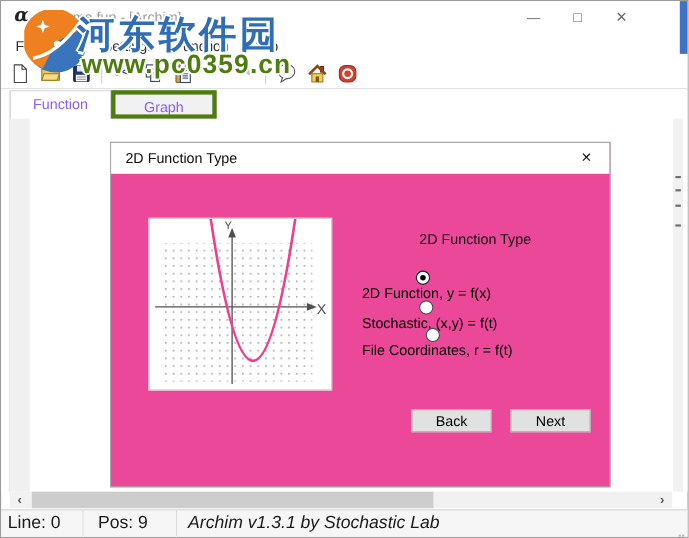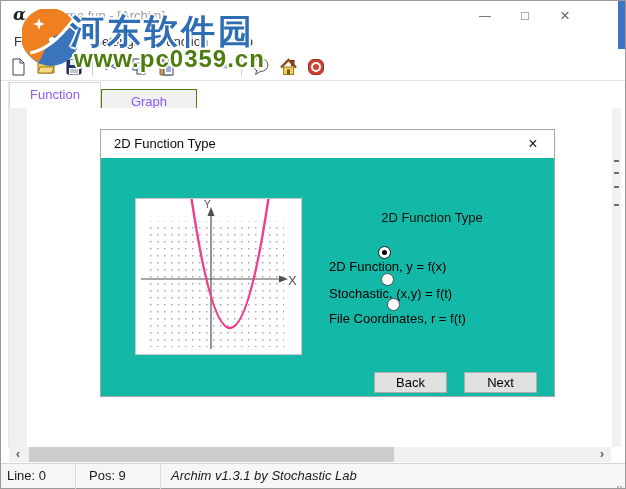--- a/index.html
+++ b/index.html
@@ -28,31 +28,31 @@
   .tool-sep { width:1px; height:18px; background:#cfcfcf; margin:0 6px 0 2px; }
   .glyph-icon { font-size:16px; line-height:20px; }
   .cut-glyph { color:#3b4a9b; }
   .undo-glyph { color:#2f4fc0; font-weight:bold; }
   .redo-glyph { color:#c0c0c0; font-weight:bold; }
 
   
   .tabstrip { position:absolute; left:0; top:81px; width:624px; height:26px; background:#fff; }
   .tab { position:absolute; top:0; height:26px; text-align:center; font-size:13px; color:#8b5cf6; line-height:24px; }
   .tab.active { left:8px; width:92px; background:#fff; border:1px solid #d6d6d6; border-bottom:none; }
-  .tab.inactive { left:100px; width:96px; background:#f1f1f1; border:1px solid #4d7c0f;margin-top:7px; }
+  .tab.inactive { left:100px; width:96px; background:#f1f1f1; border:4px solid #4d7c0f; }
 
   
   .editor { position:absolute; left:0; top:107px; width:624px; height:339px; background:#fff; }
   .gutter { position:absolute; left:8px; top:0; width:18px; height:339px; background:#f0f0f0; }
   .content-left-line { position:absolute; left:7px; top:81px; width:1px; height:365px; background:#e6e6e6; }
   .vscroll { position:absolute; left:611px; top:107px; width:9px; height:339px; background:#f1f1f1; }
   .vmark { position:absolute; left:2px; width:5px; height:2px; background:#6d6d6d; }
 
   
-  .dialog { position:absolute; left:99px; top:128px; width:455px; height:268px; background:#14b8a6; border:1px solid #a7a7a7; }
+  .dialog { position:absolute; left:99px; top:128px; width:455px; height:314px; background:#ec4899; border:1px solid #a7a7a7; }
   .dlg-titlebar { position:absolute; left:0; top:0; width:453px; height:28px; background:#fff; }
   .dlg-title { position:absolute; left:13px; top:0; line-height:28px; font-size:13px; color:#0a0a0a; }
   .dlg-close { position:absolute; right:10px; top:0; width:22px; height:28px; text-align:center; line-height:28px; font-size:16px; color:#111; }
   .graph-box { position:absolute; left:34px; top:68px; width:167px; height:157px; background:#fff; border:1px solid #c9c9c9; overflow:hidden; }
   .panel-label { position:absolute; left:231px; top:80px; width:200px; text-align:center; font-size:13px; color:#111; }
   .option-row { position:absolute; left:228px; height:26px; display:flex; align-items:center;flex-direction:column; }
   .opt1 { top:116px; } .opt2 { top:143px; } .opt3 { top:168px; }
   .radio { width:13px; height:13px; border-radius:50%; background:#fff; border:1px solid #4d4d4d; margin-right:7px; position:relative; flex:none; }
   .radio.selected { border:1px solid #1a1a1a; }
   .radio.selected::after { content:""; position:absolute; left:3px; top:3px; width:5px; height:5px; border-radius:50%; background:#000; }
@@ -62,21 +62,21 @@
   .btn-next { left:363px; }
 
   
   .hscroll { position:absolute; left:8px; top:446px; width:602px; height:15px; background:#f1f1f1; }
   .h-arrow { position:absolute; top:0; width:18px; height:15px; text-align:center; line-height:14px; font-size:12px; font-weight:bold; color:#555; }
   .h-arrow.left { left:0; }
   .h-arrow.right { right:0; }
   .h-thumb { position:absolute; left:20px; top:0; width:365px; height:15px; background:#cdcdcd; }
 
   
-  .statusbar { position:absolute; left:0; top:462px; width:624px; height:25px; background:#f6f6f6; border-top:1px solid #d5d5d5; display:flex; align-items:center; font-size:13px; color:#1a1a1a; }
+  .statusbar { position:absolute; left:0; top:462px; width:624px; height:25px; background:#f6f6f6; border-top:1px solid #d5d5d5; display:flex; align-items:center; font-size:16px; color:#1a1a1a; }
   .status-cell { line-height:24px; }
   .cell-line { width:74px; padding-left:6px; }
   .cell-pos { width:84px; padding-left:13px; }
   .cell-about { padding-left:10px;font-style:italic; }
   .status-sep { width:1px; height:25px; background:#dcdcdc; }
   .grip { position:absolute; right:3px; bottom:3px; width:2px; height:2px; background:transparent;
           box-shadow: 0 0 #b9b9b9, -6px 6px #b9b9b9, -3px 6px #b9b9b9, 0 6px #b9b9b9, -3px 3px #b9b9b9, 0 3px #b9b9b9; }
 
   
   .watermark { position:absolute; left:13px; top:0; width:597px; height:90px; pointer-events:none; z-index:40;padding-left:10px; }

